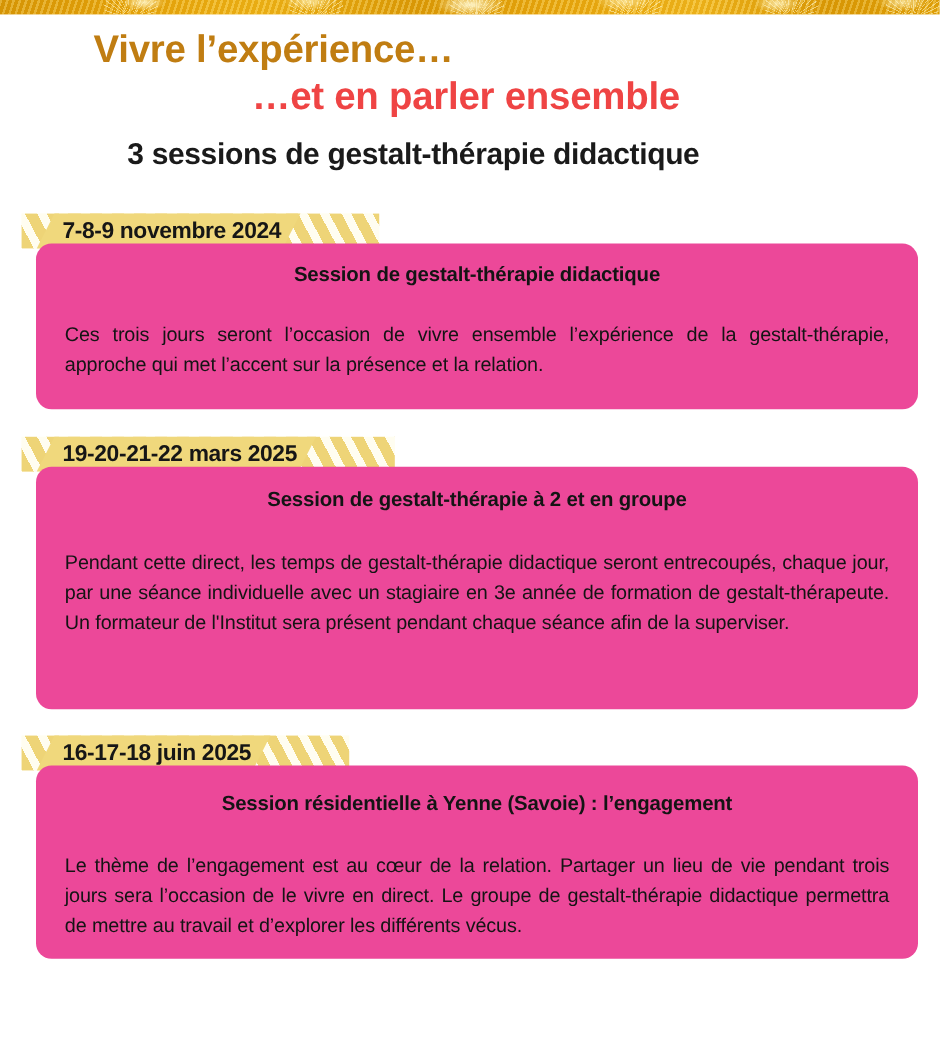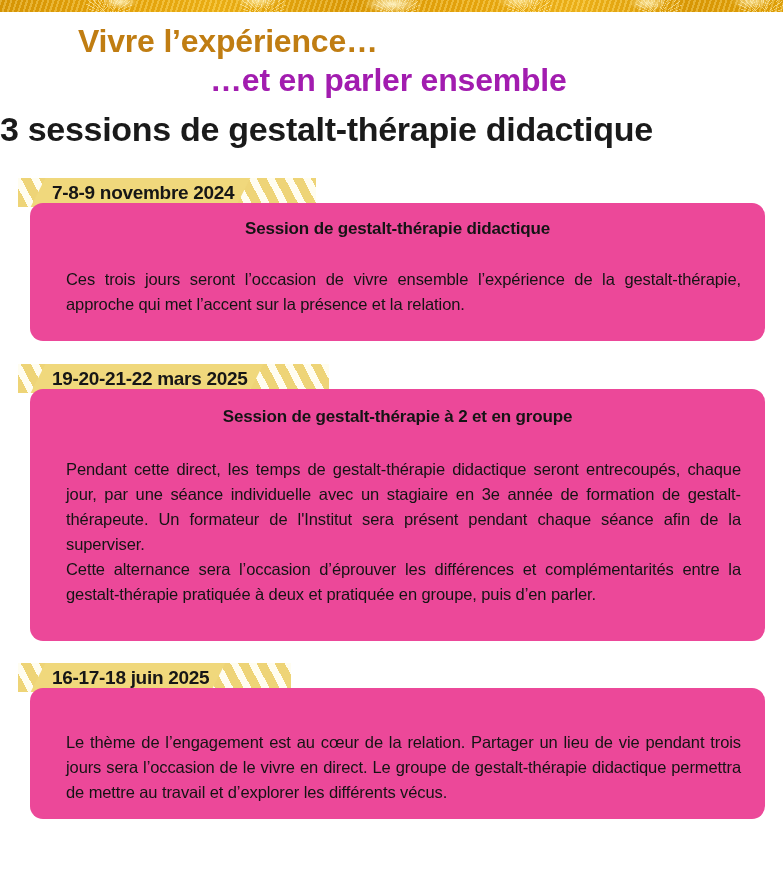--- a/index.html
+++ b/index.html
@@ -60,29 +60,29 @@
     color: #c07d12;
     line-height: 38px;
     white-space: nowrap;
   }
   .title-line-2 {
     margin: 0;
     padding-left: 210px;
     font-size: 32px;
     font-weight: 700;
     letter-spacing: -0.2px;
-    color: #a21caf;
+    color: #ef4444;
     line-height: 40px;
     white-space: nowrap;
   }
   .subtitle {
     margin: 14px 0 0 0;
-    text-align: left;
+    text-align: center;
     padding-right: 4px;
-    font-size: 34px;
+    font-size: 25px;
     font-weight: 700;
     color: #1a1a1a;
     letter-spacing: -0.3px;
     line-height: 30px;
     white-space: nowrap;
   }
 
   
   .sessions {
     position: absolute;
@@ -145,34 +145,34 @@
     margin: 0;
     text-align: center;
     font-size: 17px;
     font-weight: 700;
     color: #141414;
     letter-spacing: -0.15px;
     line-height: 24px;
     white-space: nowrap;
   }
   .panel-body {
-    margin: 27px 0 0 12px;
+    margin: 27px 0 0 0;
     font-size: 16.5px;
     color: #141414;
     line-height: 25px;
     text-align: justify;
     text-justify: inter-word;
     letter-spacing: -0.1px;
   }
   .panel-body p { margin: 0; }
 
   
   .session-1 .panel { padding-bottom: 24px; }
   .session-1 .panel-body { margin-top: 26px; }
-  .session-2 .panel { padding-bottom: 34px; }
+  .session-2 .panel { padding-bottom: 59px; }
   .session-2 .panel-heading { margin-top: 2px; }
   .session-2 .panel-body { margin-top: 28px; }
   .session-3 .panel { padding-bottom: 14px; }
   .session-3 .panel-heading { margin-top: 6px; }
   .session-3 .panel-body { margin-top: 28px; }
   .session-3 { margin-bottom: 0; }
   .session-2 { margin-bottom: 20px; }
 </style>
 </head>
 <body>
@@ -213,32 +213,32 @@
     <div class="date-badge">
       <div class="hatch hatch-left" style="width: 311.245px;"></div>
       <div class="band" style="left:20px;">
         <span>19-20-21-22 mars 2025</span>
       </div>
     </div>
     <div class="panel">
       <h3 class="panel-heading">Session de gestalt-thérapie à 2 et en groupe</h3>
       <div class="panel-body">
         <p>Pendant cette direct, les temps de gestalt-thérapie didactique seront entrecoupés, chaque jour, par une séance individuelle avec un stagiaire en 3e année de formation de gestalt-thérapeute. Un formateur de l'Institut sera présent pendant chaque séance afin de la superviser.</p>
-        <p>Cette alternance sera l’occasion d’éprouver les différences et complémentarités entre la gestalt-thérapie pratiquée à deux et pratiquée en groupe, puis d’en parler.</p>
       </div>
     </div>
   </section>
 
   <section class="session session-3">
     <div class="date-badge">
       <div class="hatch hatch-left" style="width: 273.042px;"></div>
       <div class="band" style="left:20px;">
         <span>16-17-18 juin 2025</span>
       </div>
     </div>
     <div class="panel">
+      <h3 class="panel-heading">Session résidentielle à Yenne (Savoie)  : l’engagement</h3>
       <div class="panel-body">
         <p>Le thème de l’engagement est au cœur de la relation. Partager un lieu de vie pendant trois jours sera l’occasion de le vivre en direct. Le groupe de gestalt-thérapie didactique permettra de mettre au travail et d’explorer les différents vécus.</p>
       </div>
     </div>
   </section>
 
 </div>
 
 </body></html>

